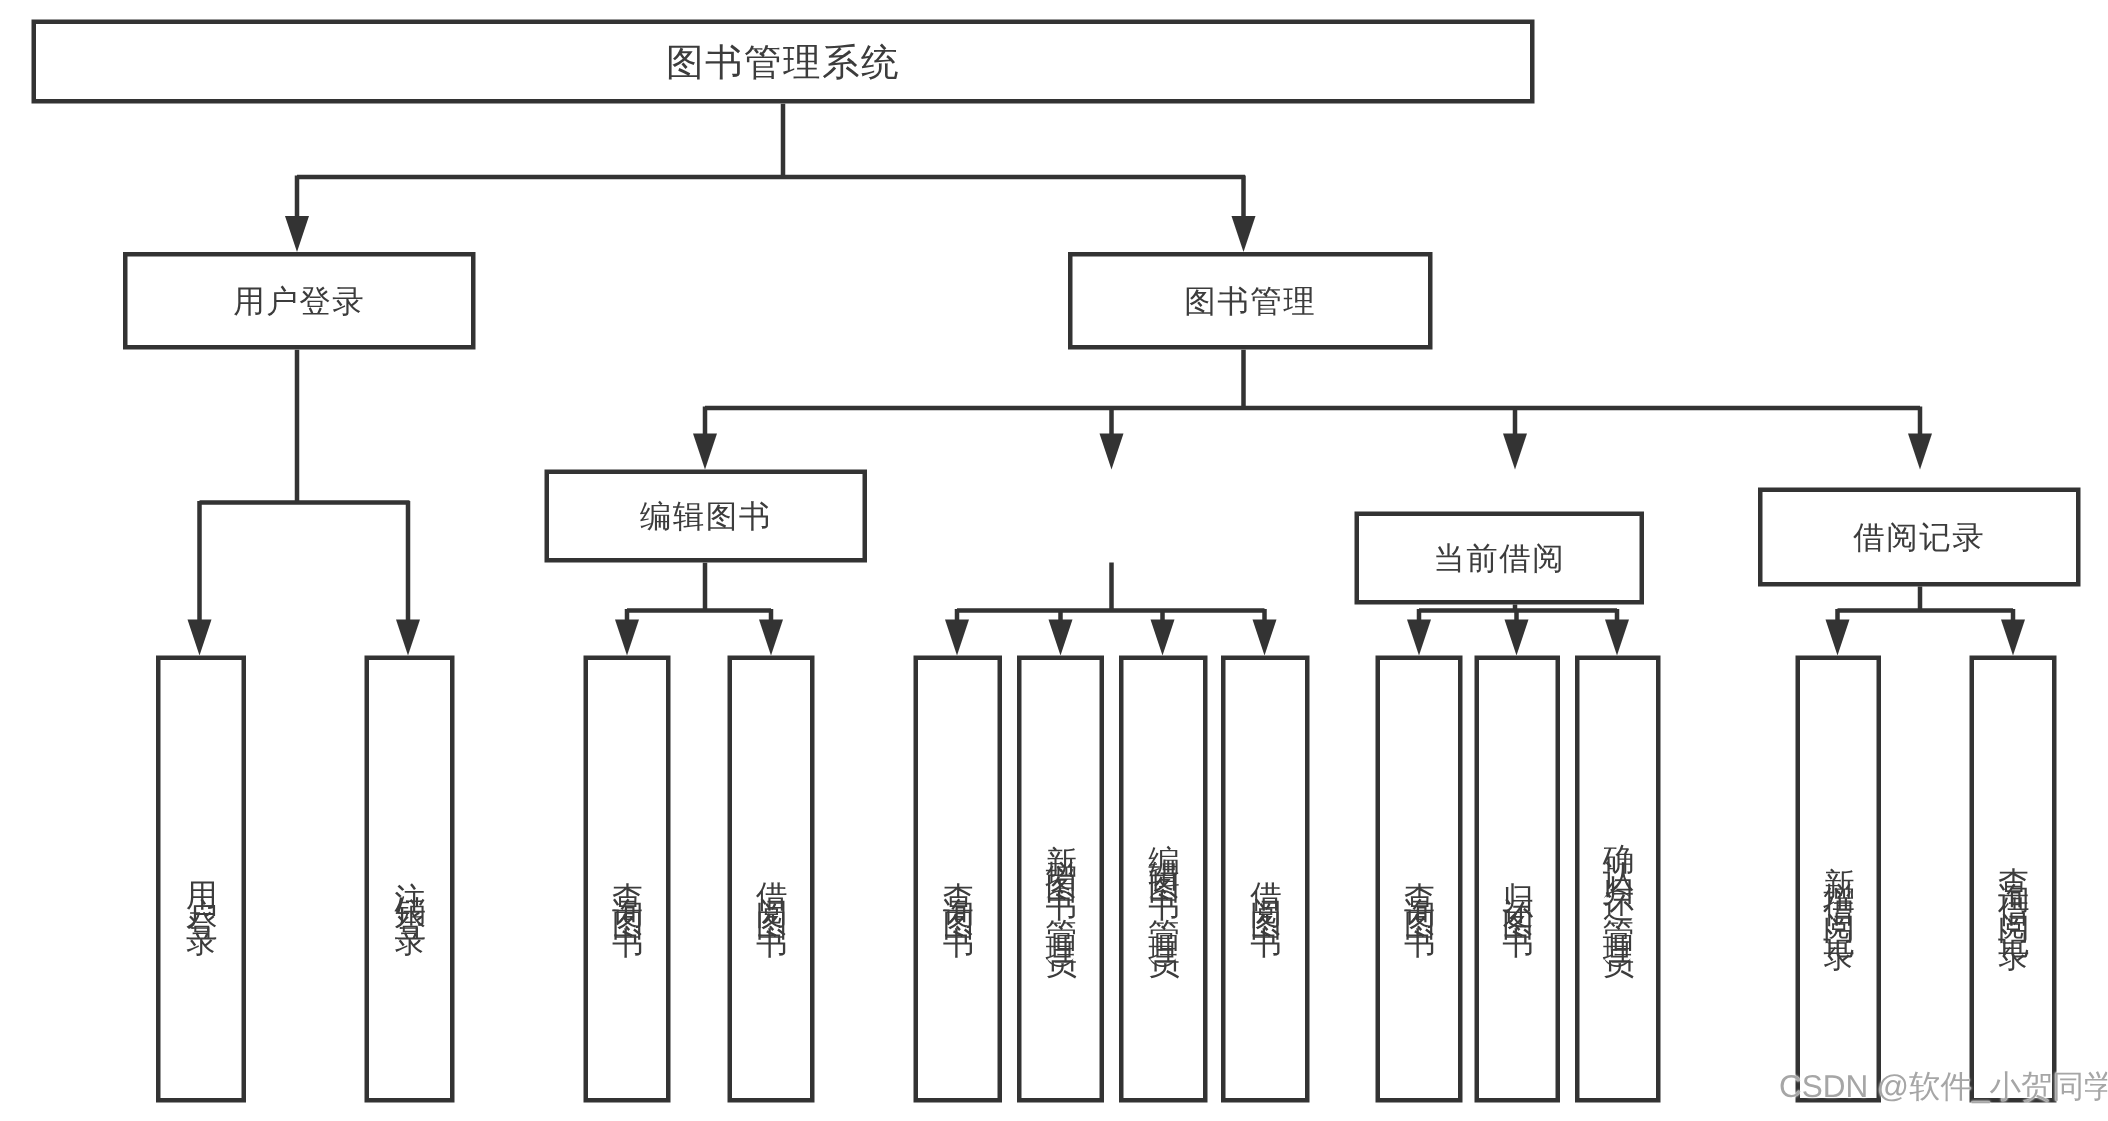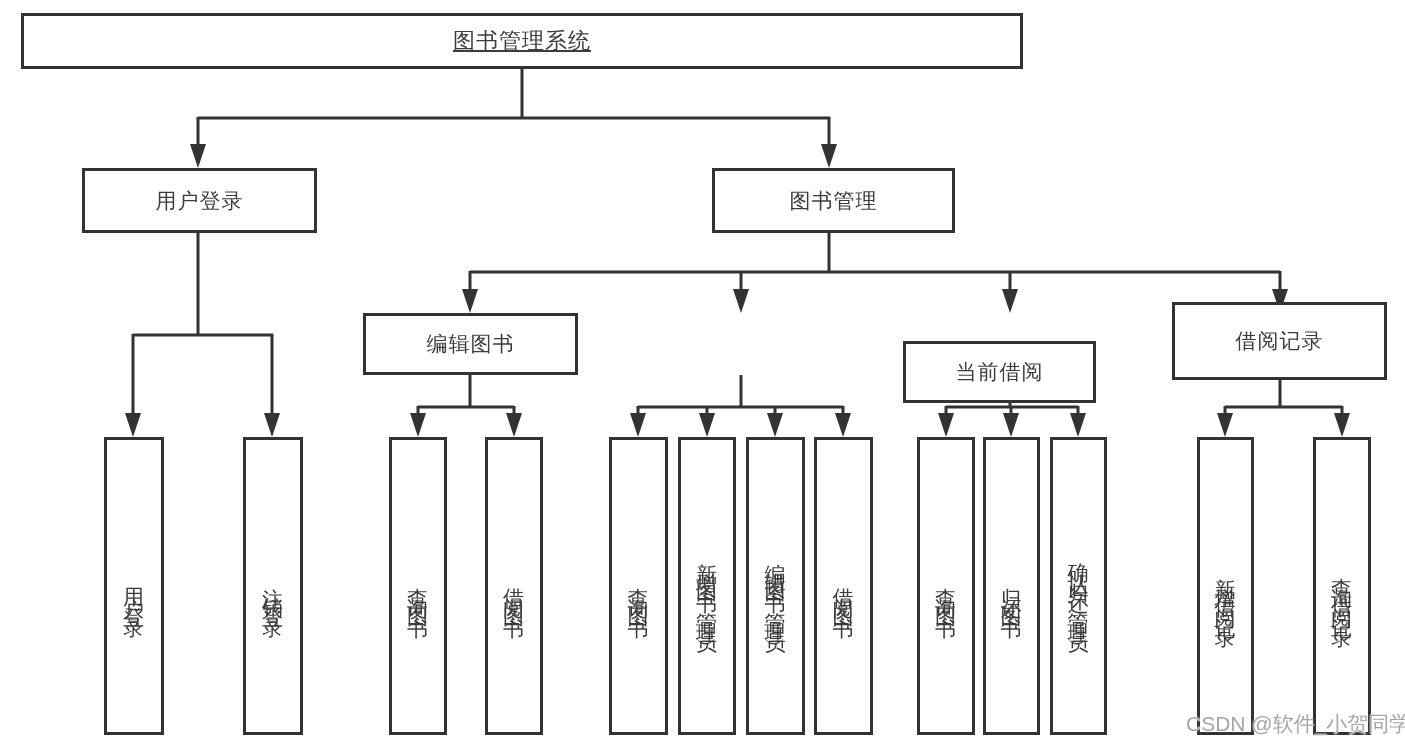--- a/index.html
+++ b/index.html
@@ -15,21 +15,21 @@
   }
   .vnode{
     position:absolute;box-sizing:border-box;border:3px solid #333333;background:#ffffff;
     display:flex;align-items:center;justify-content:center;z-index:2;
   }
   .vnode .vtext{
     writing-mode:vertical-rl;text-orientation:mixed;
     font-size:21px;letter-spacing:10px;line-height:1;color:#3c3c3c;
     padding-top:10px; 
   }
-  .root-title{font-size:22px;text-decoration:underline;}
+  .root-title{font-size:25px;}
   #watermark{
     position:absolute;left:1186px;top:710px;z-index:3;
     font-size:21px;color:#a6a6a6;white-space:nowrap;
     text-shadow:0 0 2px #ffffff,0 0 1px #ffffff;
   }
 </style>
 </head>
 <body>
 
 <div id="stage">
@@ -84,21 +84,21 @@
   <div class="hnode" style="left:712px;top:168px;width:243px;height:65px;">
     <span>图书管理</span>
   </div>
 
   <div class="hnode" style="left:363px;top:313px;width:215px;height:62px;">
     <span>编辑图书</span>
   </div>
   <div class="hnode" style="left:903px;top:313px;width:193px;height:62px;margin-top:28px;">
     <span>当前借阅</span>
   </div>
-  <div class="hnode" style="left:1172px;top:302px;width:215px;height:78px;">
+  <div class="hnode" style="left:1172px;top:325px;width:215px;height:66px;">
     <span>借阅记录</span>
   </div>
 
   <div class="vnode" style="left:104px;top:437px;width:60px;height:298px;">
     <span class="vtext">用户登录</span>
   </div>
   <div class="vnode" style="left:243px;top:437px;width:60px;height:298px;">
     <span class="vtext">注销登录</span>
   </div>
 

